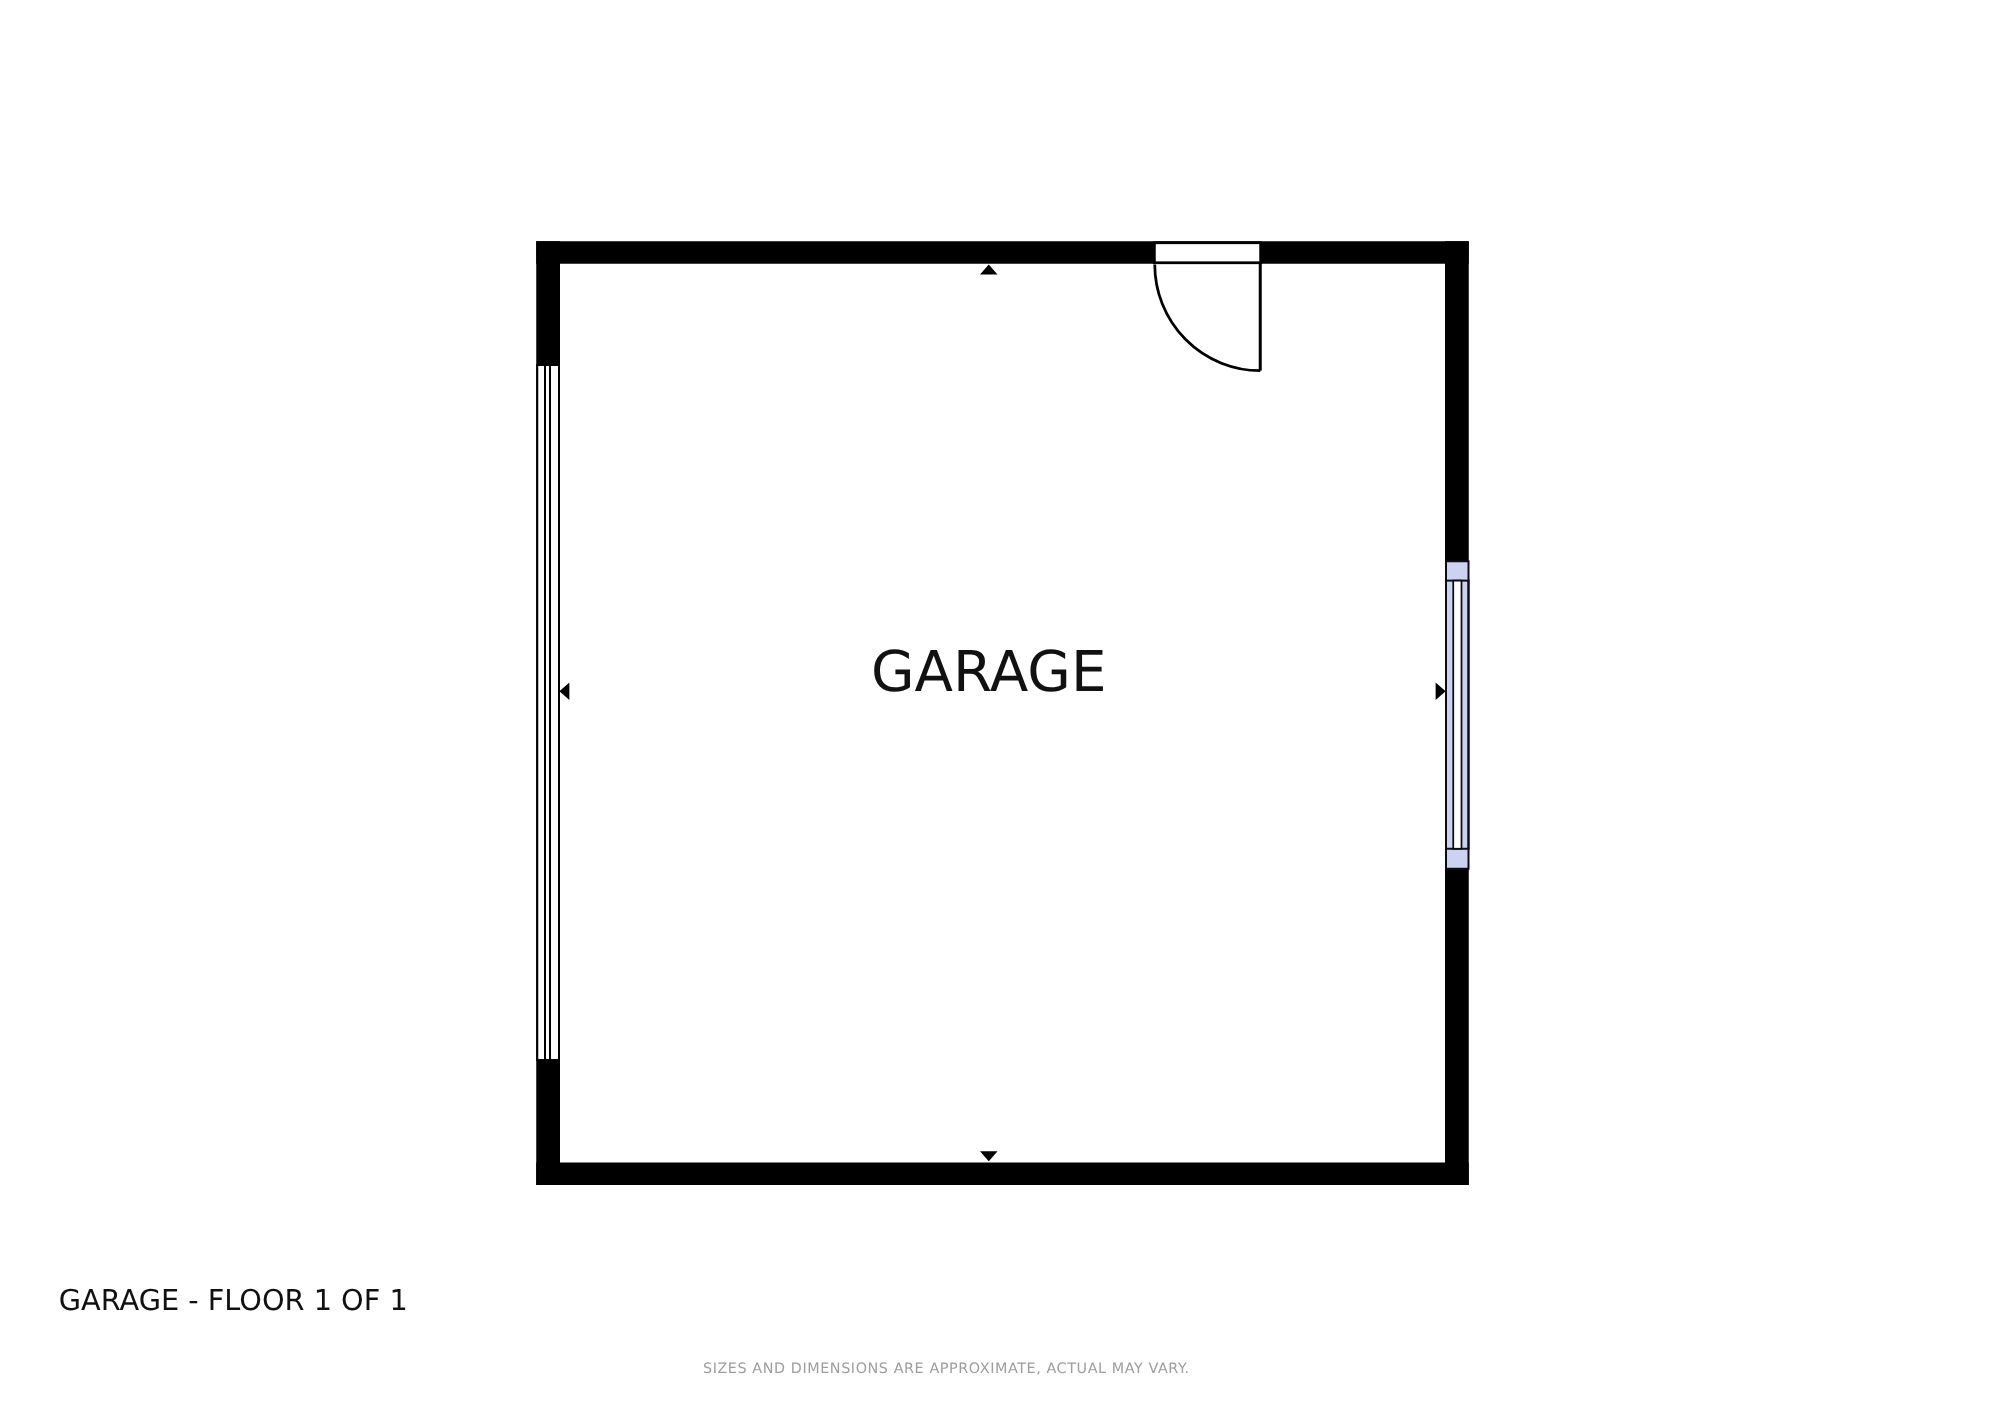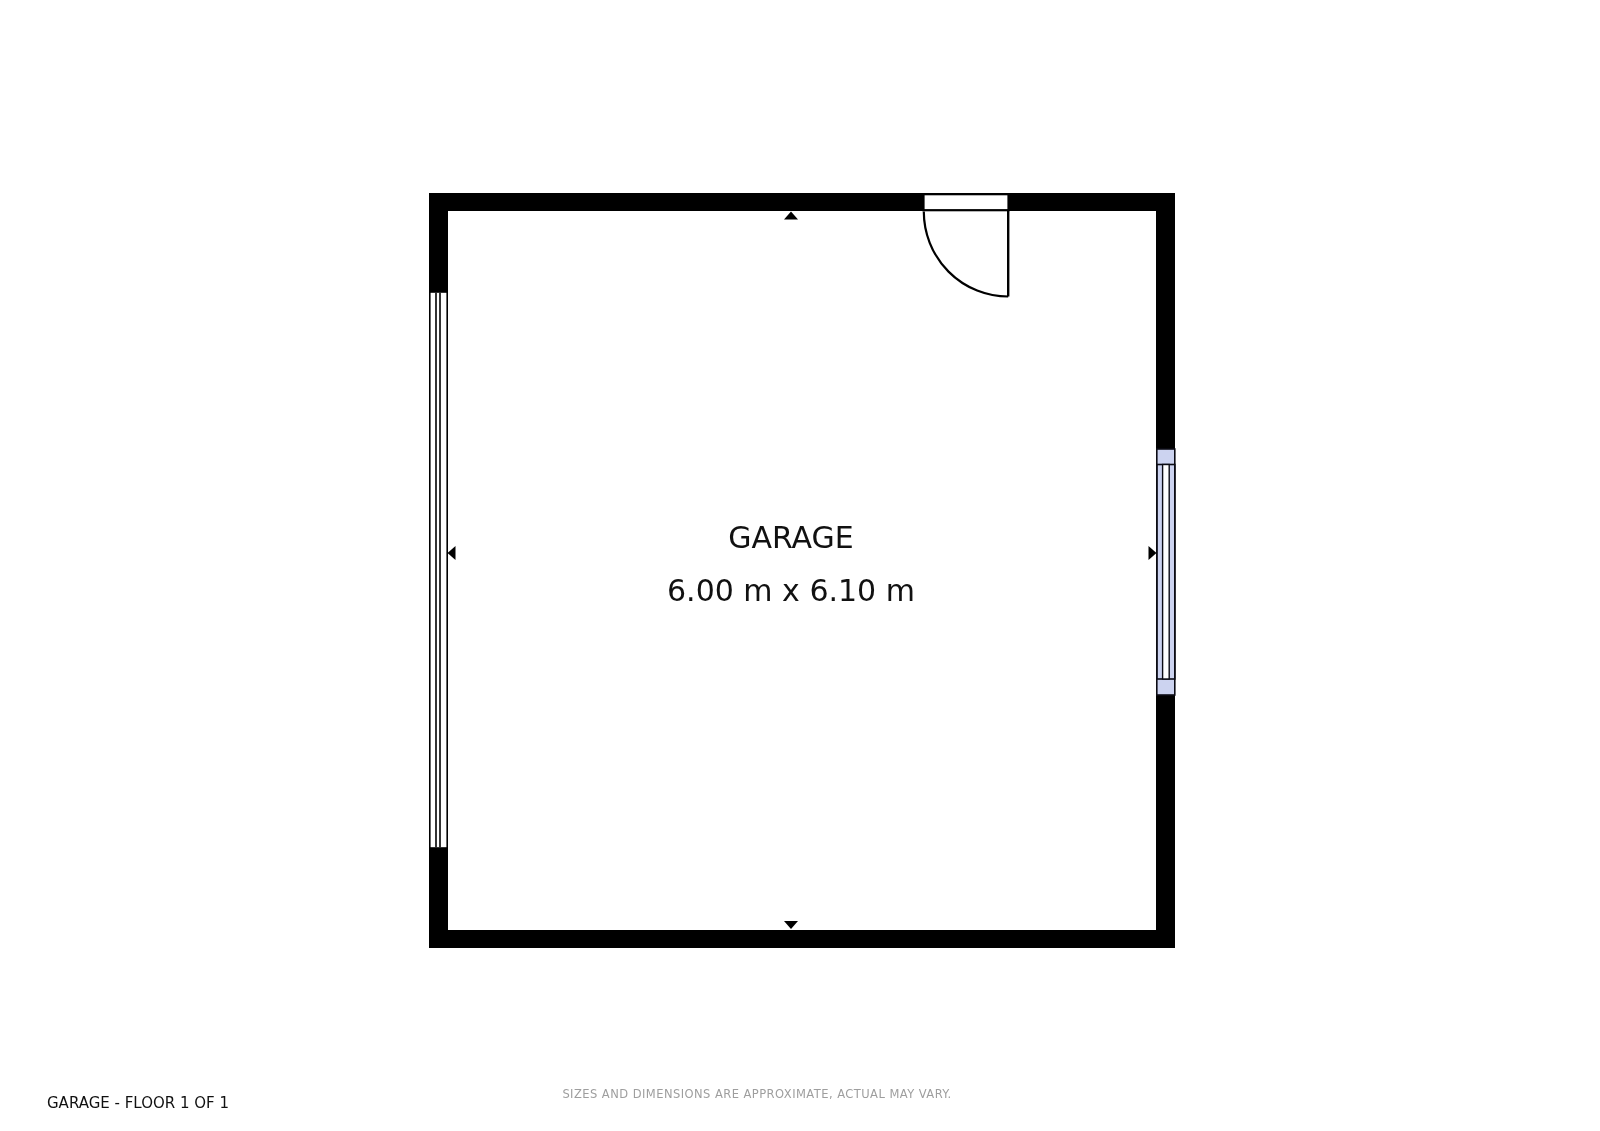--- a/index.html
+++ b/index.html
@@ -34,29 +34,29 @@
   .door-arc    { stroke: var(--c-wall, #000000); stroke-width: 2.2; fill: none; }
   .dir-arrow   { fill: var(--c-wall, #000000); stroke: none; }
 
   .room-label {
     position: absolute;
     left: 791px;
     top: 512px;
     transform: translateX(-50%);
     text-align: center;
     color: var(--c-text, #111111);
-    font-size: 30px;
+    font-size: 45px;
     line-height: 52.5px;
     white-space: nowrap;
   }
   .footer-left {
     position: absolute;
     left: 47px;
-    top: 1094px;
-    font-size: 15px;
+    top: 1028px;
+    font-size: 23px;
     color: var(--c-text, #111111);
     white-space: nowrap;
   }
   .footer-center {
     position: absolute;
     left: 757px;
     top: 1087px;
     transform: translateX(-50%);
     font-size: 11.5px;
     letter-spacing: 0.45px;
@@ -100,20 +100,19 @@
       <polygon class="dir-arrow" points="791,211.5 784,219.5 798,219.5"></polygon>
       <polygon class="dir-arrow" points="791,929 784,921 798,921"></polygon>
       <polygon class="dir-arrow" points="447.5,553 455.5,546 455.5,560"></polygon>
       <polygon class="dir-arrow" points="1156.5,553 1148.5,546 1148.5,560"></polygon>
     </g>
 
   </svg>
 
   <div class="room-label">
     <div>GARAGE</div>
-    <div>6.00 m x 6.10 m</div>
   </div>
 
   <div class="footer-left">GARAGE - FLOOR 1 OF 1</div>
 
   <div class="footer-center">SIZES AND DIMENSIONS ARE APPROXIMATE, ACTUAL MAY VARY.</div>
 
 </div>
 
 </body></html>

